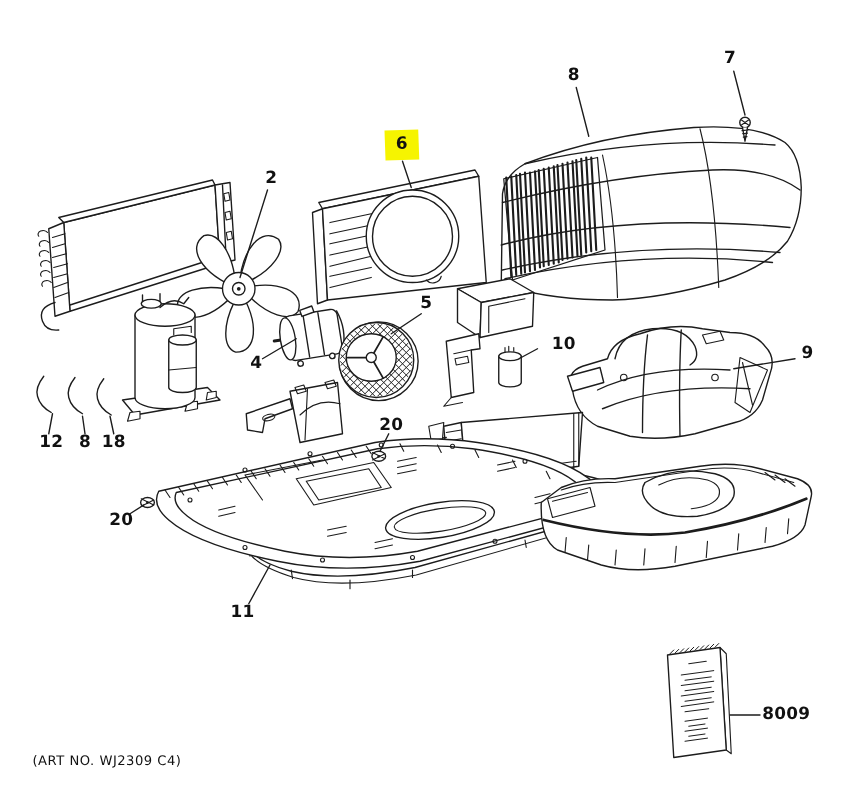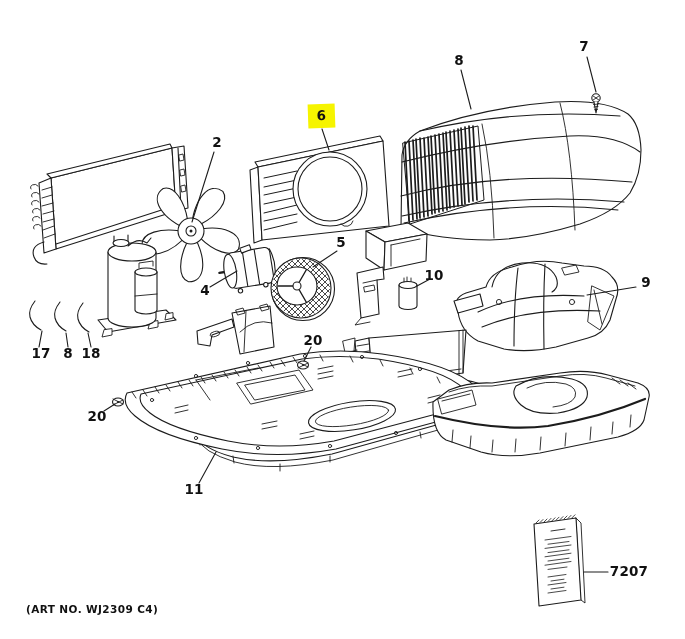--- a/index.html
+++ b/index.html
@@ -13,21 +13,21 @@
     font-weight:700;font-size:13.5px;color:#111;line-height:1;white-space:nowrap;
     letter-spacing:0.2px;
   }
   .hl{
     position:absolute;left:308px;top:104px;width:27px;height:24px;
     background:#f6f400;display:flex;align-items:center;justify-content:center;
     transform:rotate(-2deg);
   }
   .hl .co{position:static;transform:none;}
   #artno{
-    position:absolute;left:26px;top:603px;font-weight:700;font-size:10.5px;
+    position:absolute;left:26px;top:603px;font-weight:400;font-size:10.5px;
     color:#111;letter-spacing:0.4px;white-space:nowrap;
   }
   svg *{vector-effect:non-scaling-stroke;}
 </style>
 </head>
 <body>
 
 <div id="stage">
 
 <svg id="art" viewBox="0 0 685 639" fill="none" stroke="#1c1c1c" stroke-width="1.1" stroke-linecap="round" stroke-linejoin="round">
@@ -271,23 +271,23 @@
   <div class="co" style="left:205px;top:291px">4</div>
   <div class="co" style="left:341px;top:243px">5</div>
 
   <div class="hl">
     <span class="co">6</span>
   </div>
 
   <div class="co" style="left:584px;top:47px">7</div>
   <div class="co" style="left:459px;top:61px">8</div>
   <div class="co" style="left:646px;top:283px">9</div>
-  <div class="co" style="left:434px;top:276px">10</div>
-  <div class="co" style="left:41px;top:354px">17</div>
+  <div class="co" style="left:451px;top:276px">10</div>
+  <div class="co" style="left:41px;top:354px">12</div>
   <div class="co" style="left:68px;top:354px">8</div>
   <div class="co" style="left:91px;top:354px">18</div>
   <div class="co" style="left:194px;top:490px">11</div>
   <div class="co" style="left:97px;top:417px">20</div>
   <div class="co" style="left:313px;top:341px">20</div>
-  <div class="co" style="left:629px;top:572px">7207</div>
+  <div class="co" style="left:629px;top:572px">8009</div>
 
   <div id="artno">(ART NO. WJ2309 C4)</div>
 </div>
 
 </body></html>

